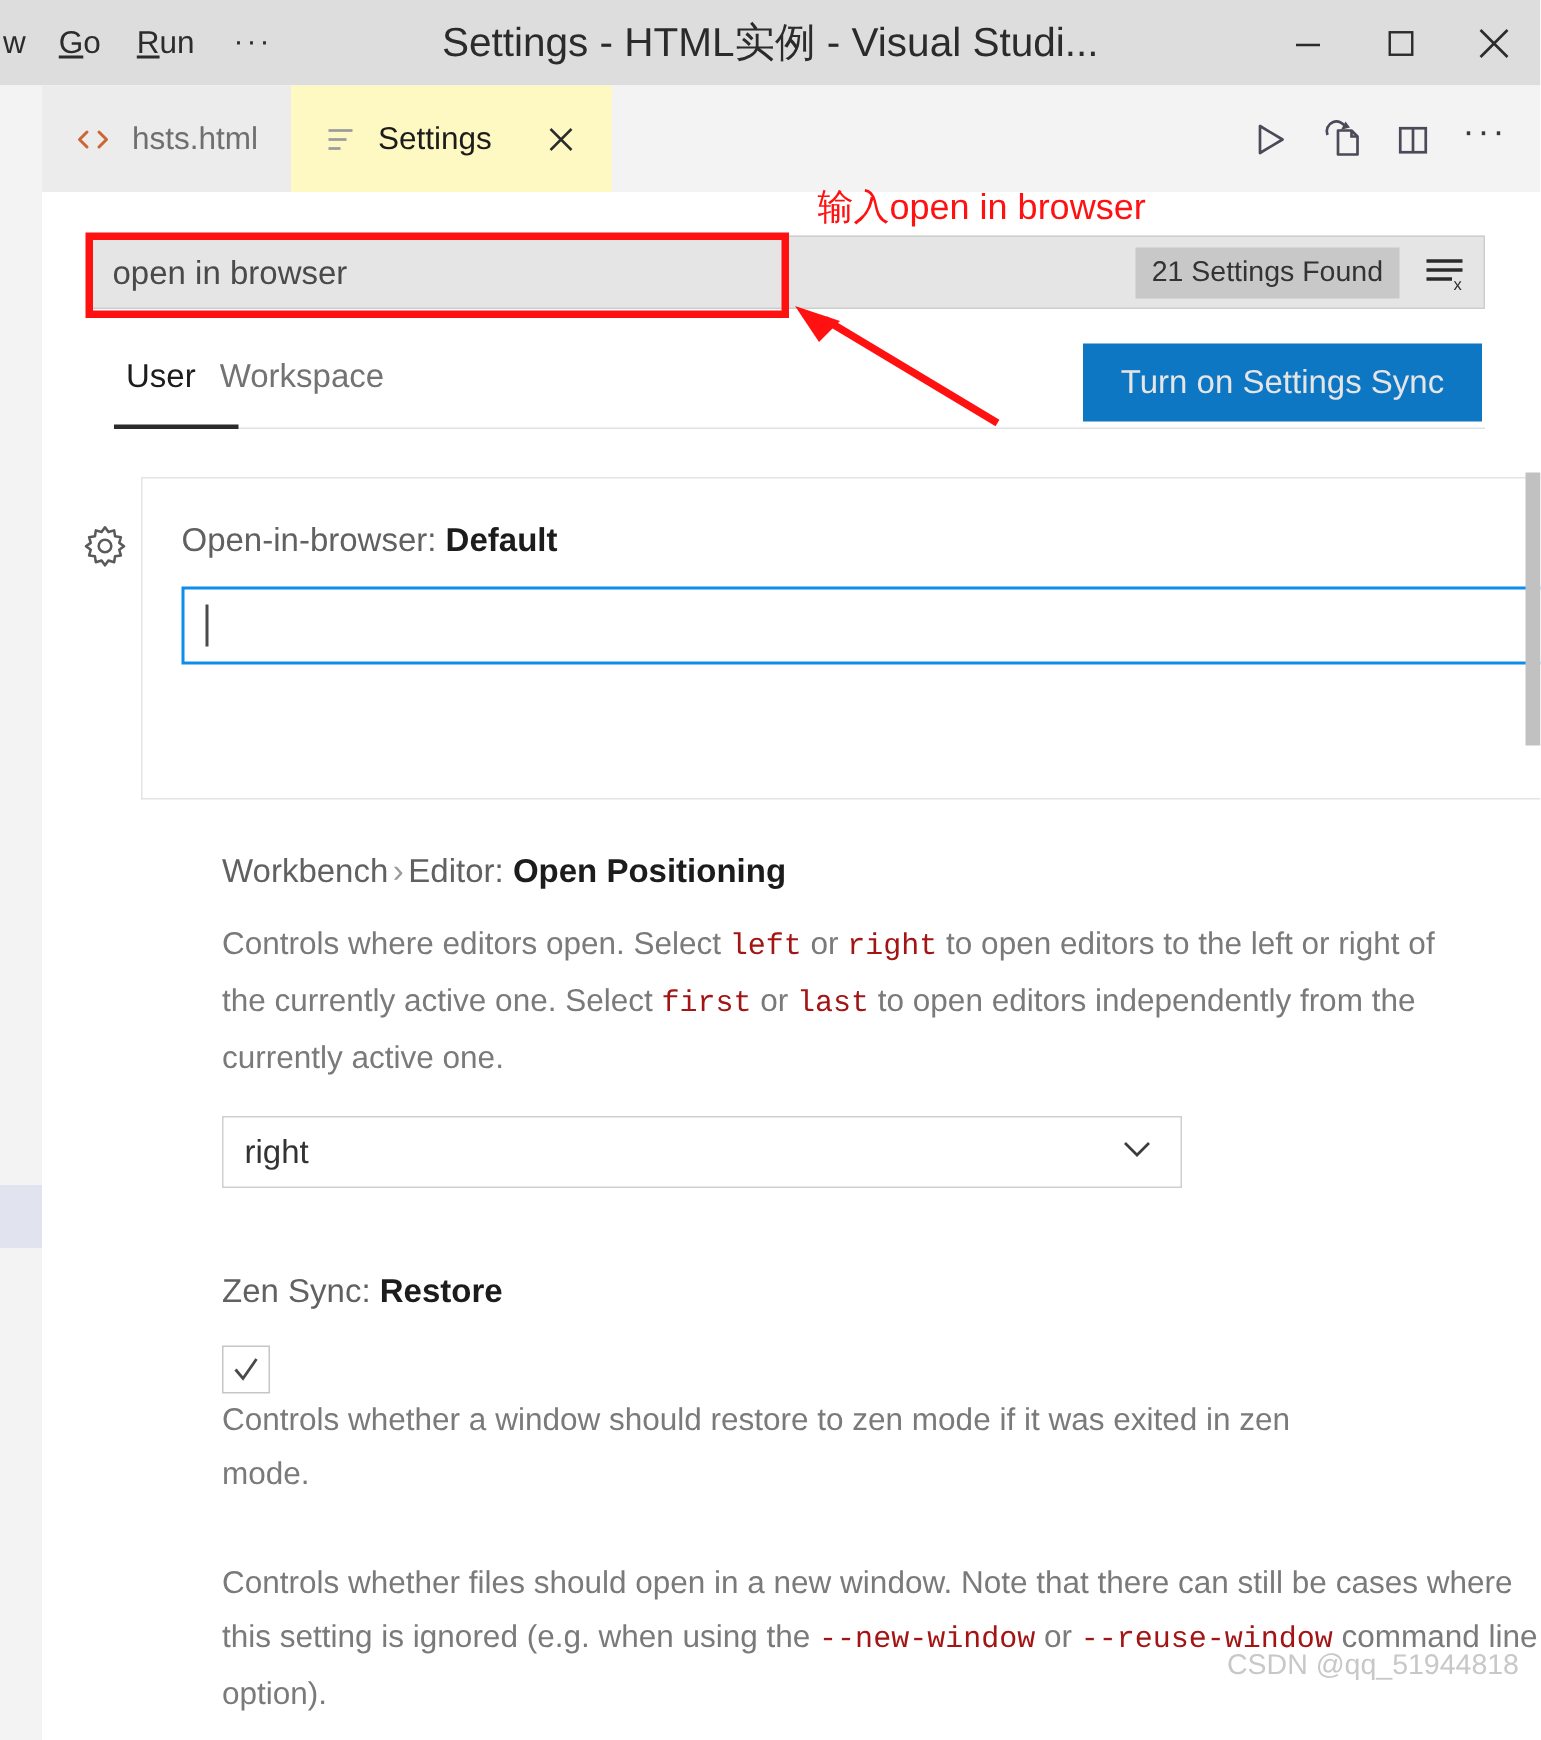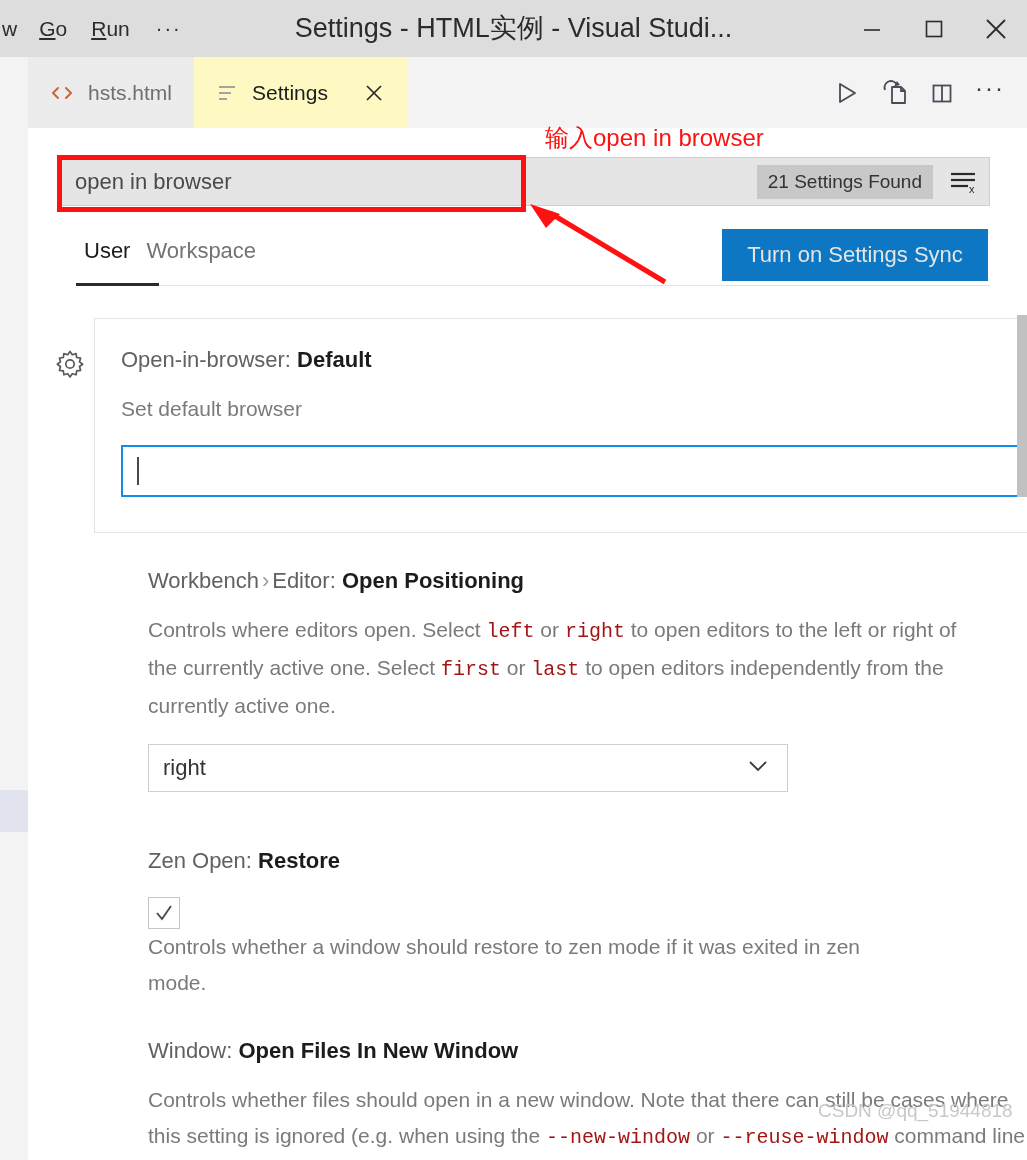--- a/index.html
+++ b/index.html
@@ -445,21 +445,20 @@
         <div class="gear-wrap" style="left:-44px; top:26px;">
           <svg width="34" height="34" viewBox="0 0 34 34" fill="none" stroke="#5a5a5a" stroke-width="1.7">
             <circle cx="17" cy="17" r="4.2"></circle>
             <path d="M17 4.5 l2.3 3.2 3.8 -1.1 0.6 3.9 3.9 0.6 -1.1 3.8 3.2 2.3 -3.2 2.3 1.1 3.8 -3.9 0.6 -0.6 3.9 -3.8 -1.1 -2.3 3.2 -2.3 -3.2 -3.8 1.1 -0.6 -3.9 -3.9 -0.6 1.1 -3.8 -3.2 -2.3 3.2 -2.3 -1.1 -3.8 3.9 -0.6 0.6 -3.9 3.8 1.1 z" stroke-linejoin="round"></path>
           </svg>
         </div>
         <div class="setting-title">
           <span>Open-in-browser:</span>
           <b>Default</b>
         </div>
-        <div class="setting-desc">Set default browser</div>
         <div class="value-input">
           <span class="caret"></span>
         </div>
       </div>
 
       <div class="setting-block" style="top:250px;">
         <div class="setting-title">
           <span>Workbench</span><span class="sep">›</span><span>Editor:</span>
           <b>Open Positioning</b>
         </div>
@@ -471,38 +470,34 @@
           <span>
             <svg width="26" height="18" viewBox="0 0 26 18">
               <polyline points="5,5 13,13 21,5" fill="none" stroke="#3b3b3b" stroke-width="1.8"></polyline>
             </svg>
           </span>
         </div>
       </div>
 
       <div class="setting-block" style="top:530px;">
         <div class="setting-title">
-          <span>Zen Open:</span>
+          <span>Zen Sync:</span>
           <b>Restore</b>
         </div>
         <div class="checkbox-row">
           <span class="checkbox">
             <svg width="24" height="24" viewBox="0 0 24 24">
               <polyline points="5,12 10,18 19,5" fill="none" stroke="#4a4a4a" stroke-width="1.9"></polyline>
             </svg>
           </span>
           <span class="setting-desc" style="max-width:760px;">Controls whether a window should restore to zen mode if it was exited in zen mode.</span>
         </div>
       </div>
 
       <div class="setting-block" style="top:720px;">
-        <div class="setting-title">
-          <span>Window:</span>
-          <b>Open Files In New Window</b>
-        </div>
         <div class="setting-desc" style="max-width:880px;">
           <span>Controls whether files should open in a new window. Note that there can still be cases where this setting is ignored (e.g. when using the </span><code>--new-window</code><span> or </span><code>--reuse-window</code><span> command line option).</span>
         </div>
       </div>
 
     </div>
 
     <div class="scrollbar-track" style="top:0; height:1032px;">
       <div class="scrollbar-thumb" style="top:187px;"></div>
     </div>

